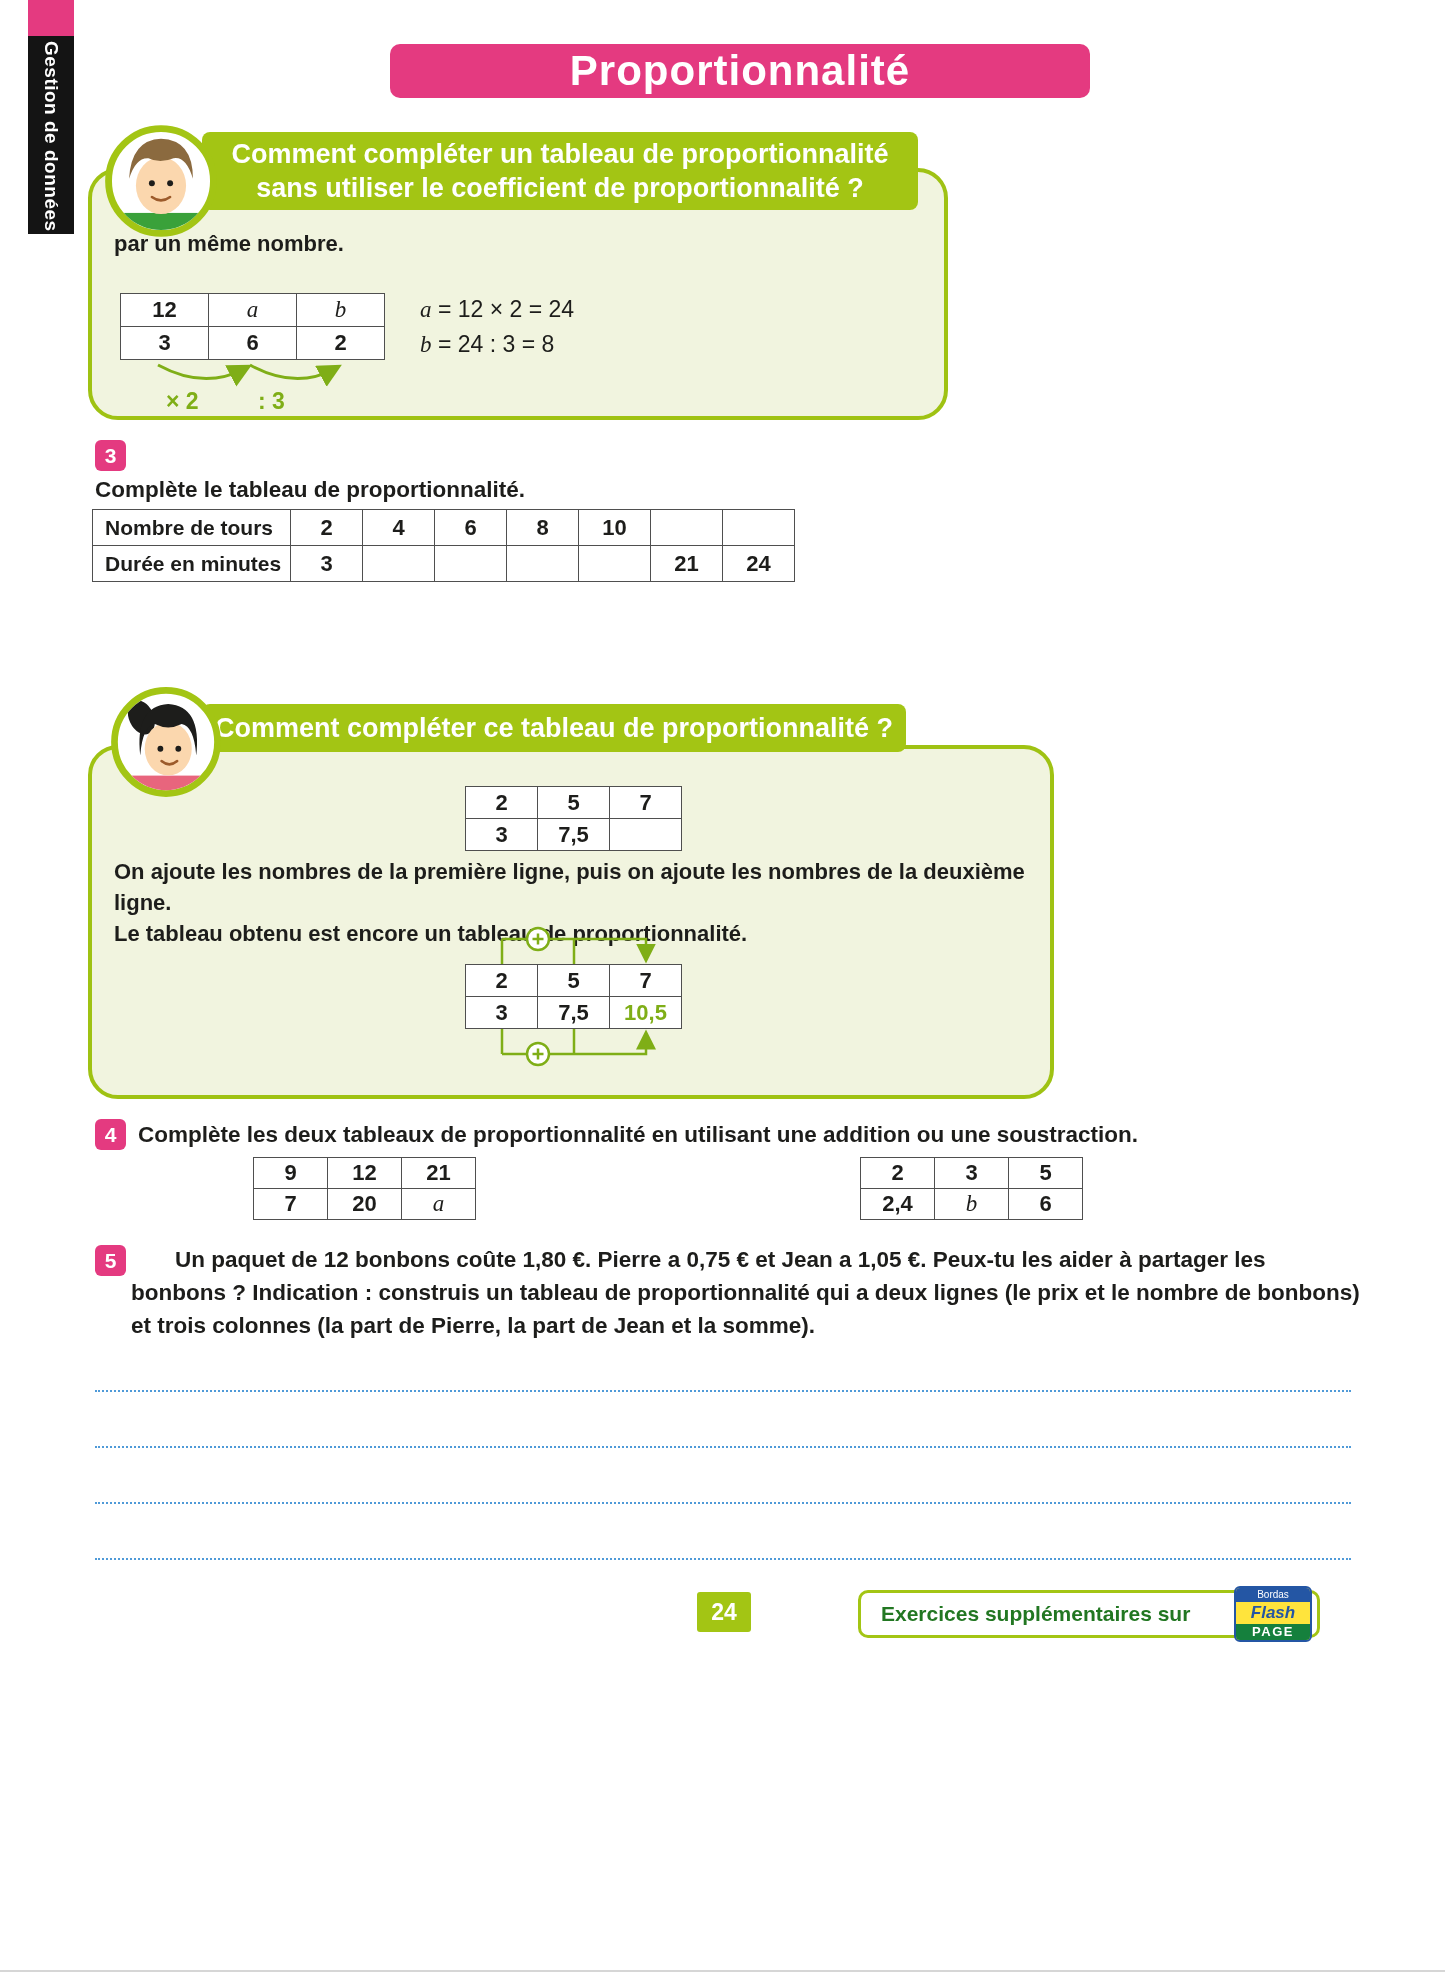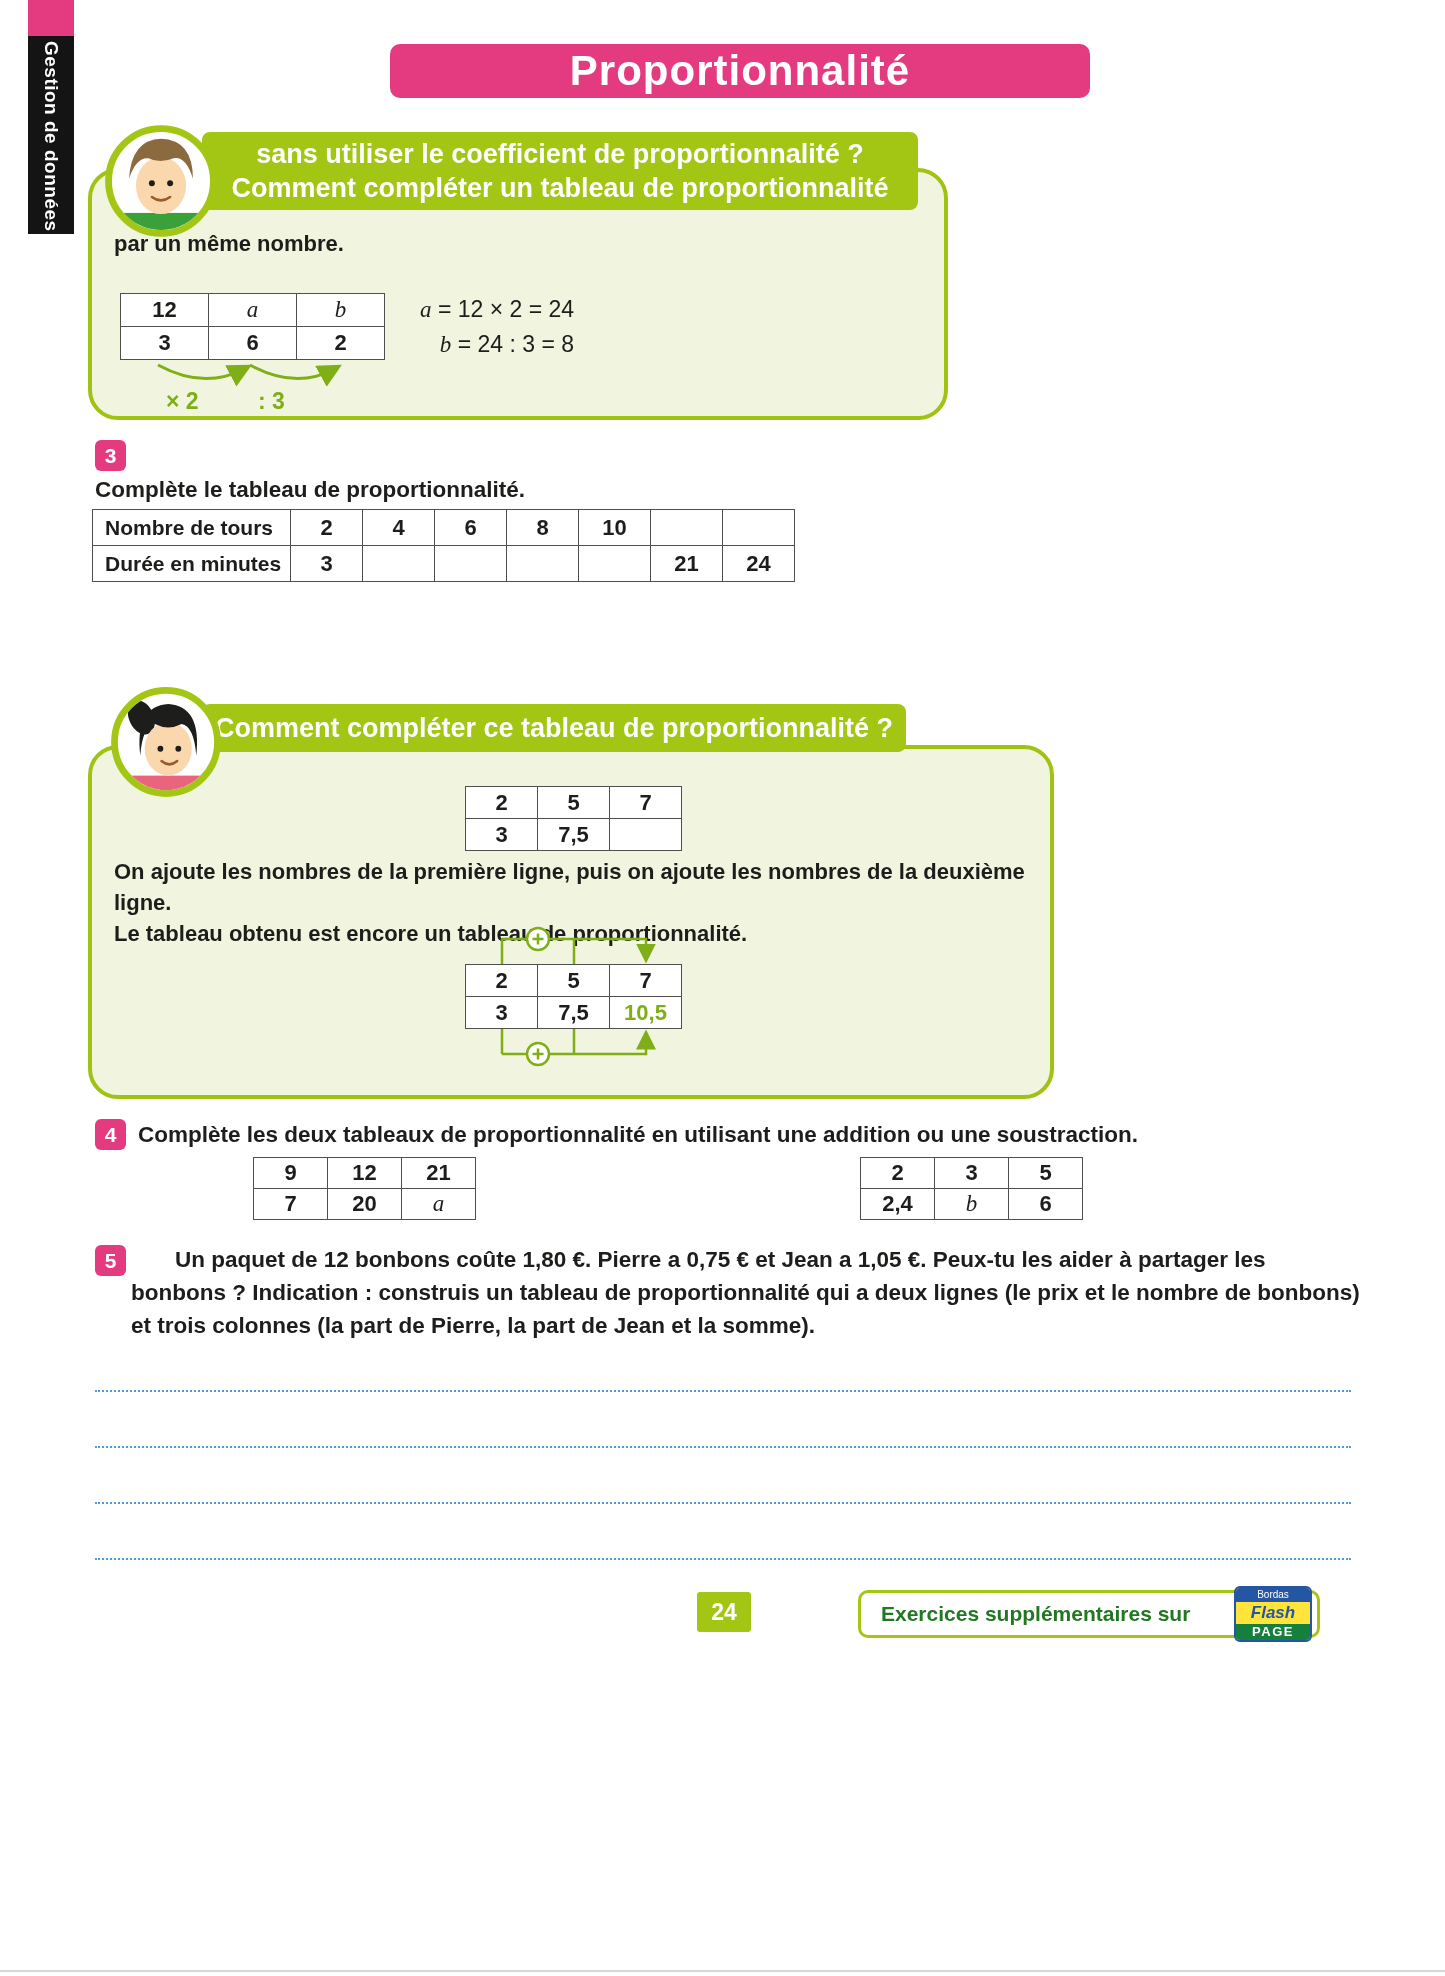--- a/index.html
+++ b/index.html
@@ -108,22 +108,22 @@
   <div class="side-tab">
     <div class="pink-cap"></div>
     <div class="v-label">Gestion de données</div>
   </div>
 
   <div class="header-banner">Proportionnalité</div>
 
   <div class="lesson-box" style="left:88px; top:168px; width:860px; height:252px;"></div>
 
   <div class="lesson-banner" style="left:202px; top:132px; width:716px; height:78px;">
+    <span>Comment compléter un tableau de proportionnalité</span>
     <span>sans utiliser le coefficient de proportionnalité ?</span>
-    <span>Comment compléter un tableau de proportionnalité</span>
   </div>
 
   <div class="avatar" style="left:104px; top:124px; width:114px; height:114px;">
     <svg viewBox="0 0 100 100" width="114" height="114">
       <circle cx="50" cy="50" r="46" fill="#ffffff" stroke="#a3c514" stroke-width="6"></circle>
       <clipPath id="clipBoy">
           <circle cx="50" cy="50" r="43"></circle>
         </clipPath>
       <g clip-path="url(#clipBoy)">
         <rect x="14" y="78" width="72" height="22" fill="#3aa13a"></rect>
@@ -162,21 +162,21 @@
             <path d="M0,0 L8,4 L0,8 Z" fill="#7fae17"></path>
           </marker>
       </defs>
       <path d="M38,3 Q84,28 124,7" stroke="#7fae17" stroke-width="3" fill="none" marker-end="url(#ahA)"></path>
       <path d="M130,3 Q176,28 214,7" stroke="#7fae17" stroke-width="3" fill="none" marker-end="url(#ahA)"></path>
     </svg>
     <span class="arrow-label" style="left:46px; top:26px;">× 2</span>
     <span class="arrow-label" style="left:138px; top:26px;">: 3</span>
   </div>
 
-  <div class="equations" style="left:420px; top:292px;text-align:right;">
+  <div class="equations" style="left:420px; top:292px;">
     <div class="eq"><span class="var-i">a</span><span> = 12 × 2 = 24</span></div>
     <div class="eq"><span class="var-i">b</span><span> = 24 : 3 = 8</span></div>
   </div>
 
   <div class="ex-block" style="left:95px; top:440px; width:1270px;">
     <div class="ex-line">
       <span class="num-badge">3</span>
     </div>
     <div class="ex-text" style="margin-top:2px;">Complète le tableau de proportionnalité.</div>
   </div>

